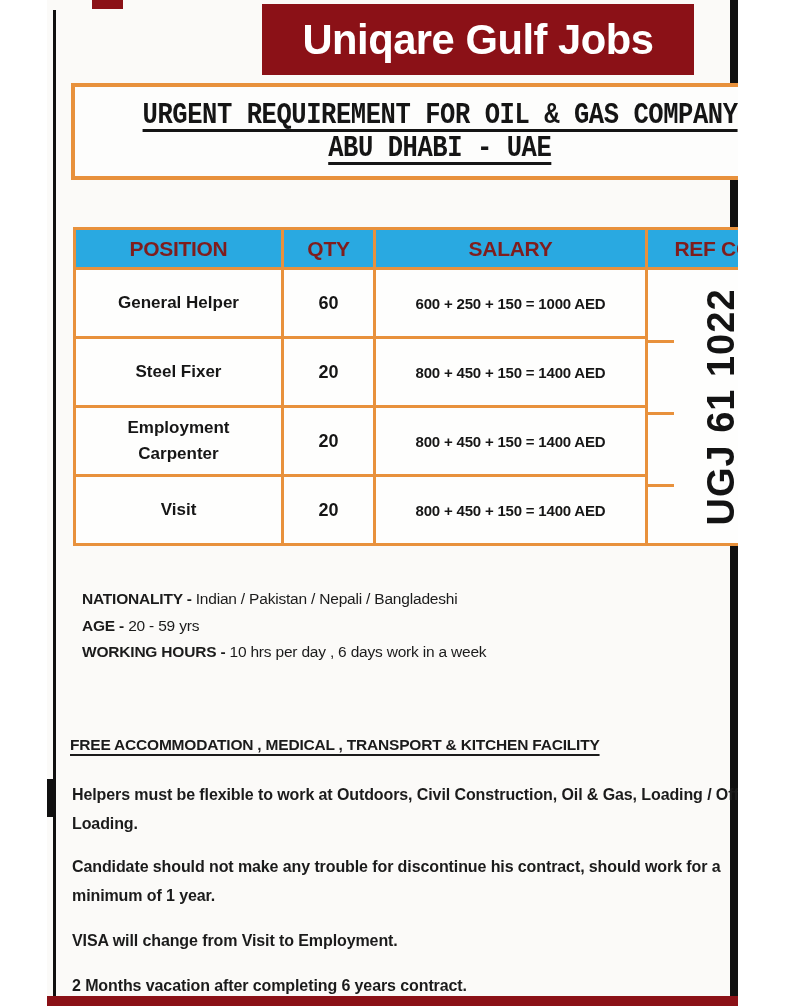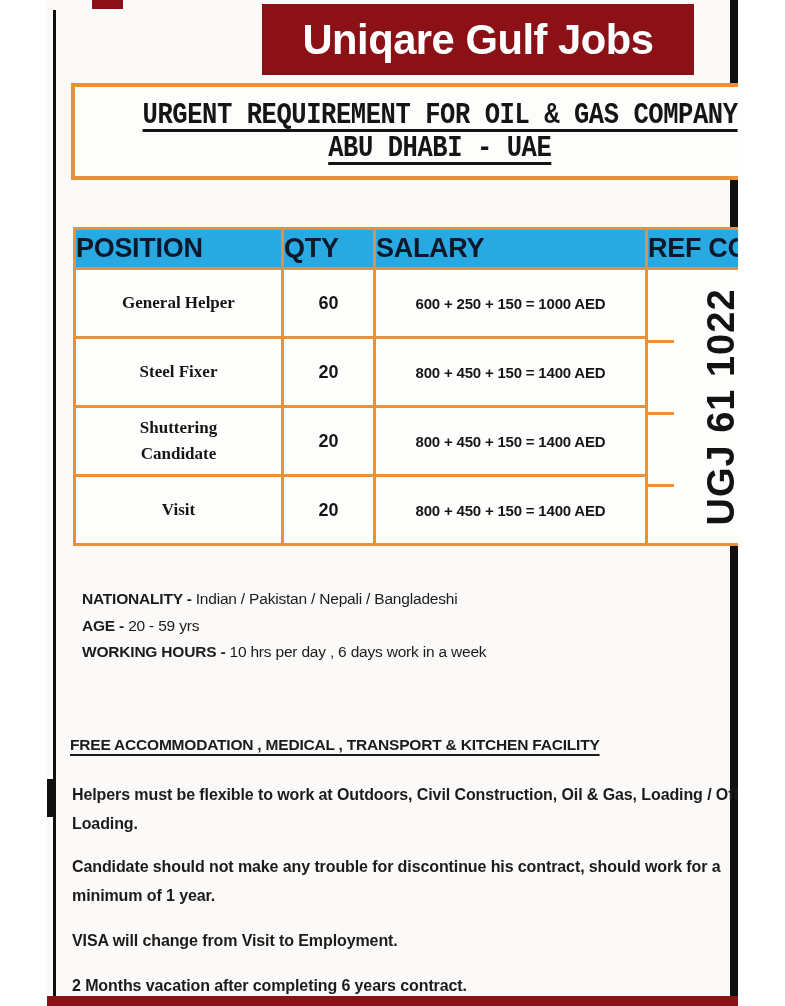--- a/index.html
+++ b/index.html
@@ -53,29 +53,29 @@
   }
 
   
   .jobs-table {
     position: absolute; left: 26px; top: 227px;
     border-collapse: collapse; table-layout: fixed; width: 734px;
     background: #fefefd;
   }
   .jobs-table th, .jobs-table td { border: 3px solid var(--orange); }
   .jobs-table th {
-    background: var(--blue); color: #0f172a; font-weight: bold; font-size: 27px;
-    letter-spacing: -0.3px; height: 40px; text-align: left; vertical-align: middle;
+    background: var(--blue); color: #7f1d1d; font-weight: bold; font-size: 21px;
+    letter-spacing: -0.3px; height: 40px; text-align: center; vertical-align: middle;
   }
   .jobs-table td {
     height: 69px; text-align: center; vertical-align: middle;
     font-weight: bold; color: #161616;
   }
   td.pos-cell { font-size: 17px; }
-  td.pos-cell .pos-inner { display: inline-block; max-width: 130px; line-height: 1.55; font-family: Liberation Serif, serif; }
+  td.pos-cell .pos-inner { display: inline-block; max-width: 130px; line-height: 1.55; }
   td.qty-cell { font-size: 18px; }
   td.sal-cell { font-size: 15px; letter-spacing: -0.2px; margin-top: 8px; }
   td.ref-cell { position: relative; }
   .ref-rotated {
     position: absolute; left: 46%; top: 50%;
     transform: translate(-50%,-50%) rotate(-90deg);
     font-size: 38px; font-weight: bold; letter-spacing: 1px; white-space: nowrap; color: #131313;
   }
   .ref-stub { position: absolute; width: 26px; height: 3px; background: var(--orange); }
   .ref-stub.l { left: 0; }
@@ -157,21 +157,21 @@
         <span class="ref-stub l b3"></span>
         <span class="ref-stub r b3"></span>
       </td>
     </tr>
     <tr>
       <td class="pos-cell"><span class="pos-inner">Steel Fixer</span></td>
       <td class="qty-cell">20</td>
       <td class="sal-cell">800 + 450 + 150 = 1400 AED</td>
     </tr>
     <tr>
-      <td class="pos-cell"><span class="pos-inner">Shuttering Candidate</span></td>
+      <td class="pos-cell"><span class="pos-inner">Employment Carpenter</span></td>
       <td class="qty-cell">20</td>
       <td class="sal-cell">800 + 450 + 150 = 1400 AED</td>
     </tr>
     <tr>
       <td class="pos-cell"><span class="pos-inner">Visit</span></td>
       <td class="qty-cell">20</td>
       <td class="sal-cell">800 + 450 + 150 = 1400 AED</td>
     </tr>
   </tbody>
     </table>

